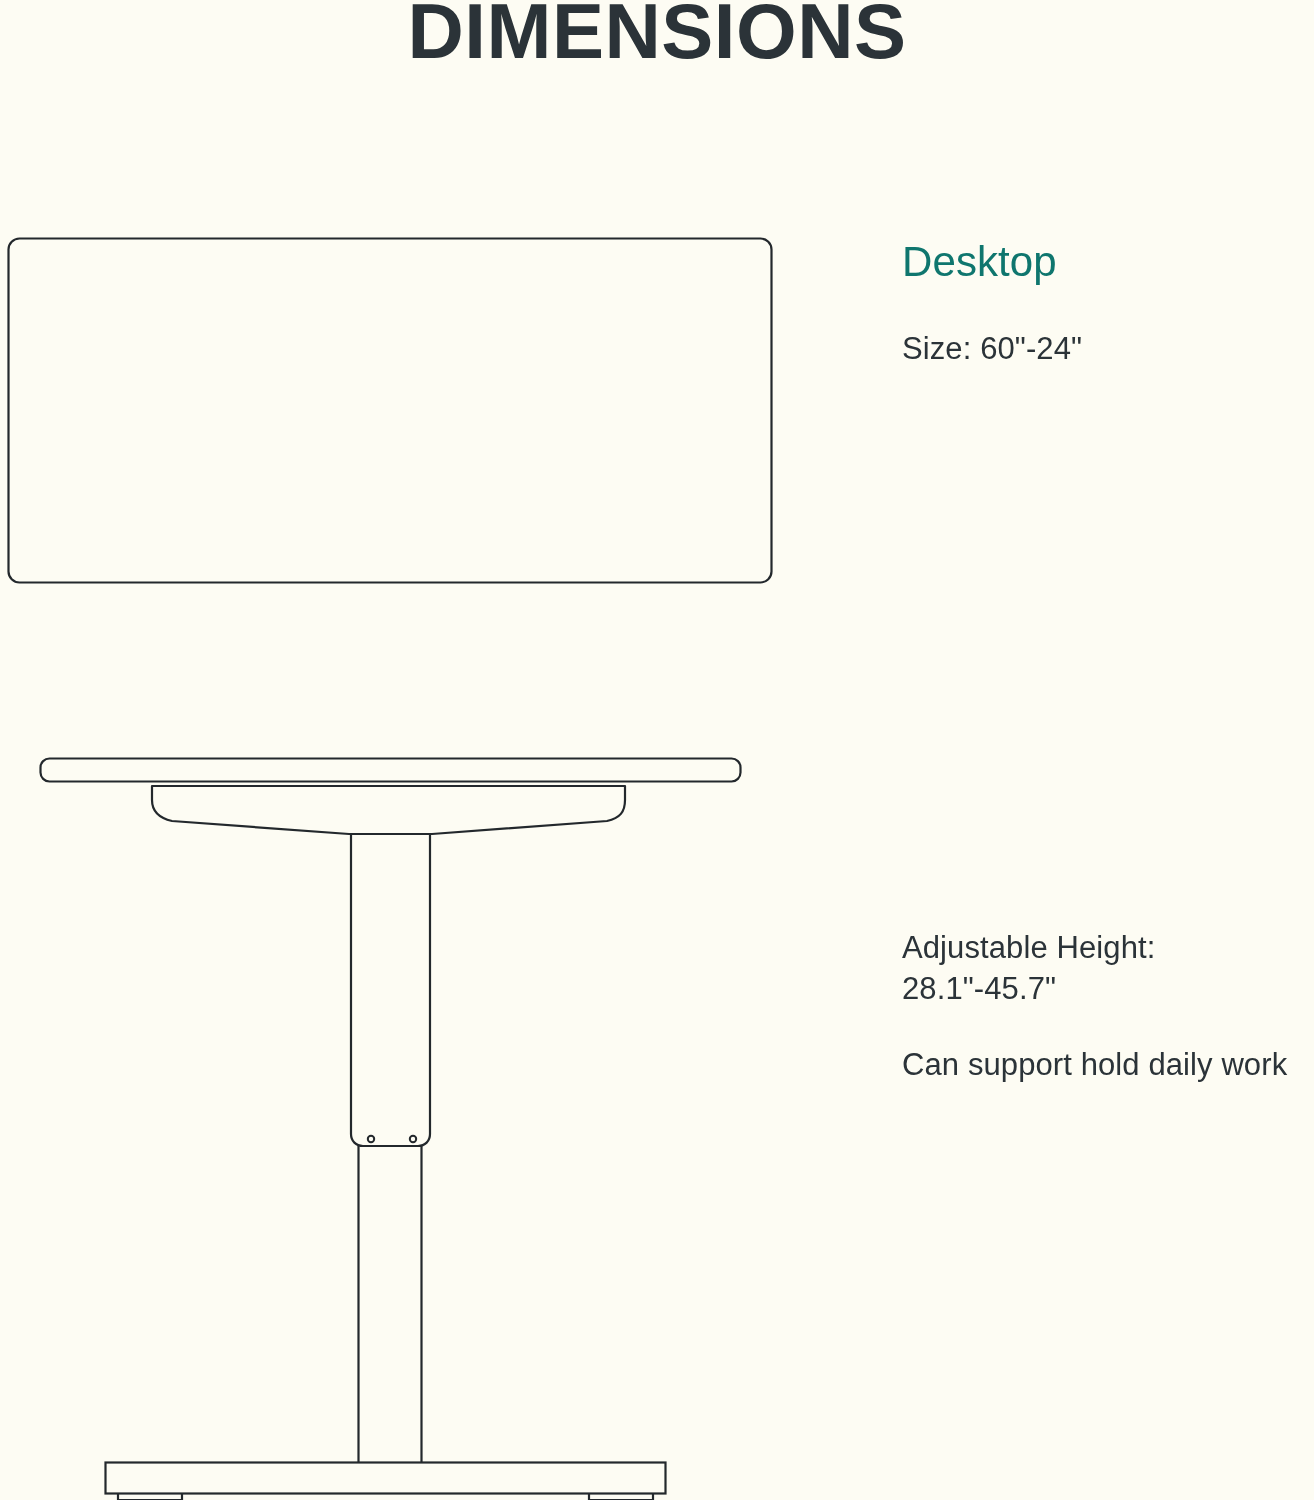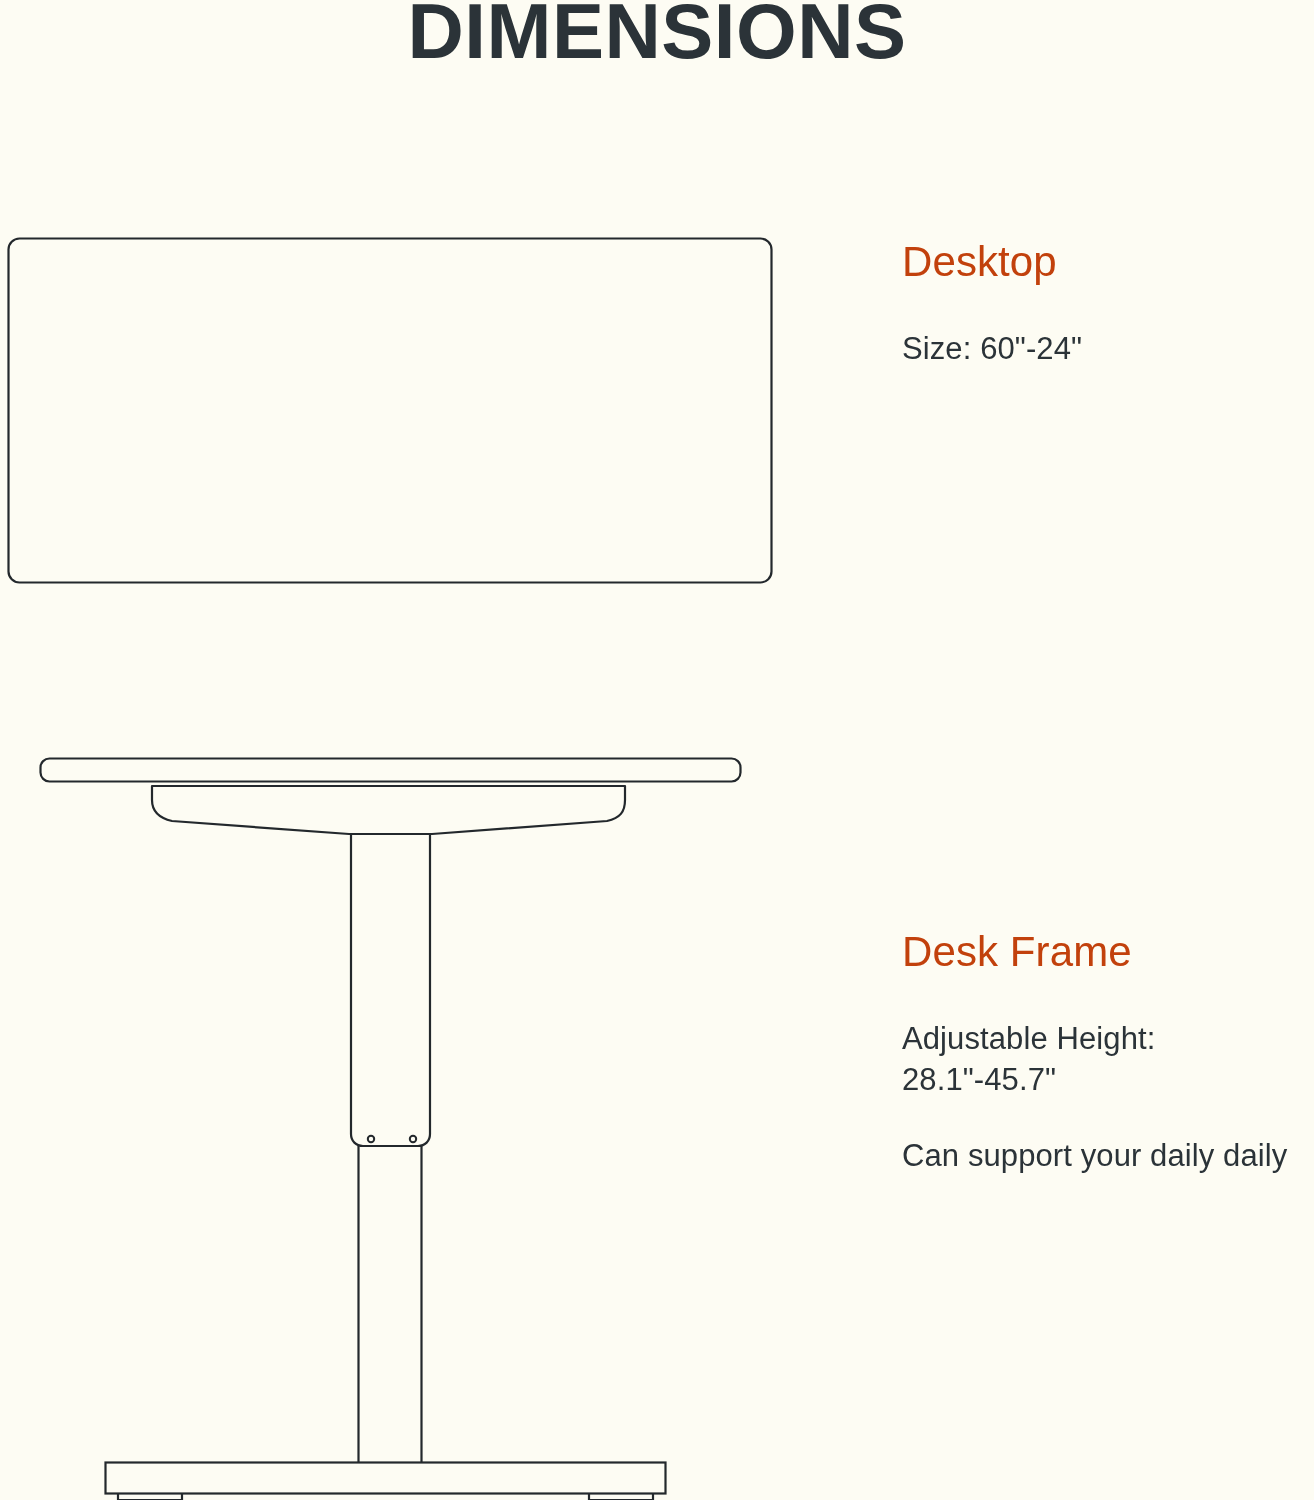--- a/index.html
+++ b/index.html
@@ -53,21 +53,21 @@
     left: 902px;
     width: 412px;
   }
   #spec-desktop { top: 238px; }
   #spec-frame   { top: 928px; }
 
   .spec-heading {
     font-size: 42px;
     font-weight: 400;
     line-height: 1.12;
-    color: #c2410c;
+    color: #0f766e;
     margin: 0 16px 44px 0;
     letter-spacing: 0.1px;
   }
   .spec-line {
     font-size: 31px;
     font-weight: 400;
     line-height: 1.32;
     color: #2b3338;
     margin: 0 0 35px 0;
     letter-spacing: 0.1px;
@@ -117,18 +117,17 @@
       <path d="M 589,1493 L 589,1500 L 653,1500 L 653,1493" fill="none" stroke="#23282c" stroke-width="2.2"></path>
     </g>
   </svg>
 
   <div class="spec-block" id="spec-desktop">
     <div class="spec-heading">Desktop</div>
     <div class="spec-line">Size: 60"-24"</div>
   </div>
 
   <div class="spec-block" id="spec-frame">
-    <div class="spec-heading">Desk Frame</div>
     <div class="spec-line">Adjustable Height: 28.1"-45.7"</div>
-    <div class="spec-line">Can support your daily daily</div>
+    <div class="spec-line">Can support hold daily work</div>
   </div>
 
 </div>
 
 </body></html>

